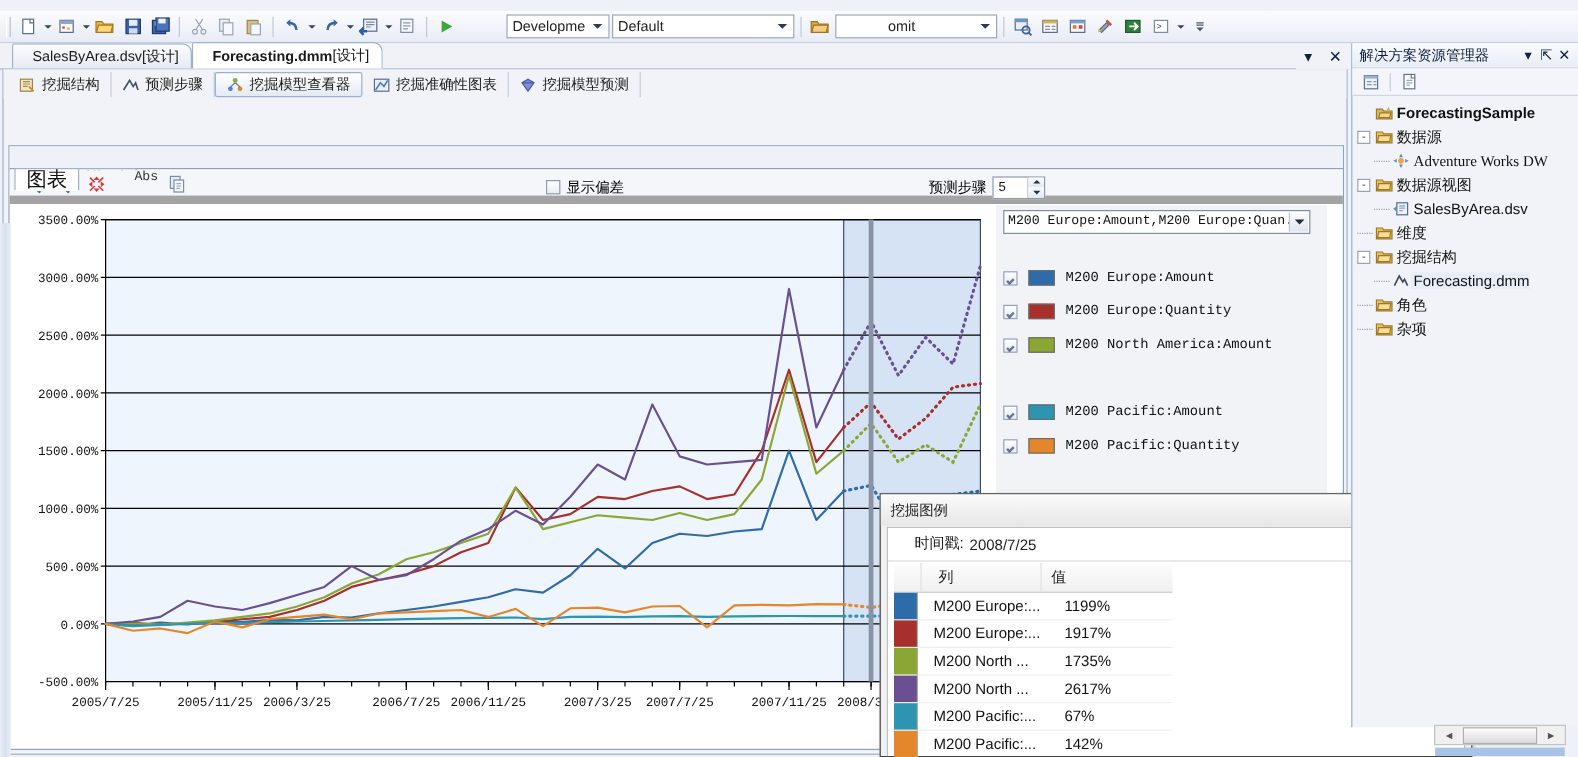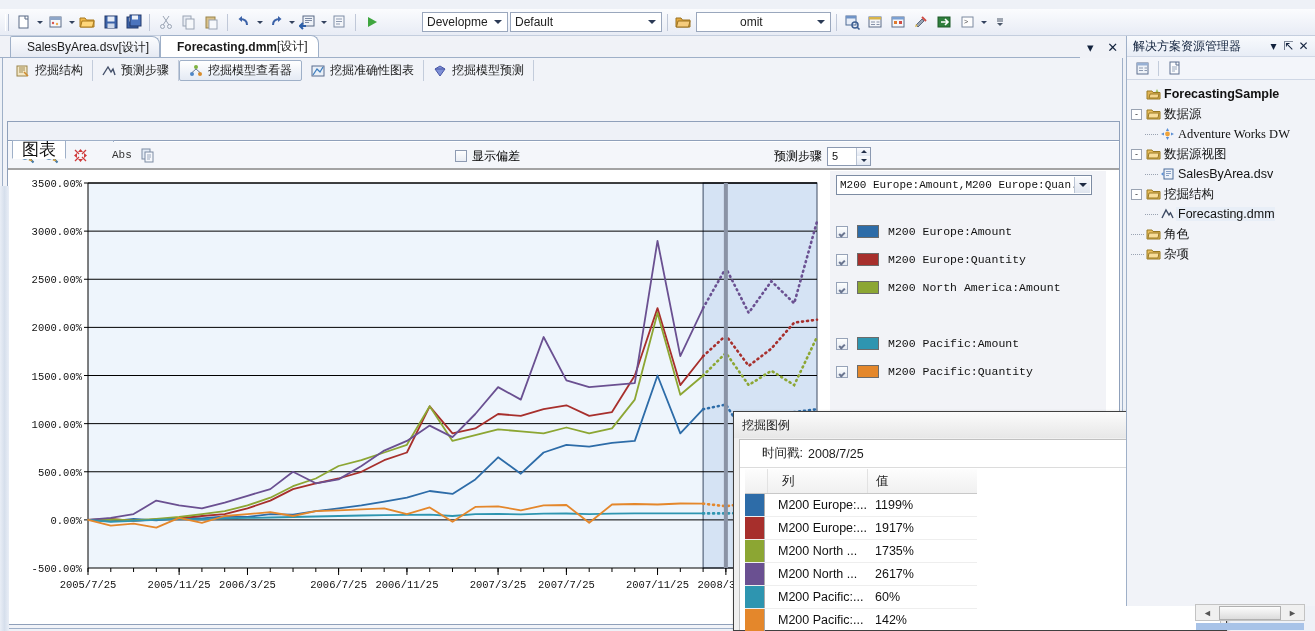--- a/index.html
+++ b/index.html
@@ -123,22 +123,22 @@
     border-bottom: 1px solid #8fa0ba; background: #eef1f7; }
   .chtab {
     position: absolute; top: 0; height: 19px; padding: 0 9px; font-size: 17px;
     display: flex; align-items: center; color: #111;
     border: 1px solid #9fb0c8; border-bottom: none; background: linear-gradient(#f7f9fc,#e2e8f3); margin-top: 18px;
   }
   .chtab.sel { background: #fff; border-bottom: 1px solid #fff; z-index: 2; }
 
   .chtoolbar {
     position: absolute; left: 0; top: 20px; width: 100%; height: 28px;
-    background: #f4f6fa; border-bottom: 2px solid #a3a3a3;
-    display: flex; align-items: center;
+    background: #f4f6fa; border-bottom: 7px solid #a3a3a3;
+    display: flex; align-items: flex-start;
   }
   .ct-ico { width: 24px; height: 22px; display: flex; align-items: center; justify-content: center; }
   .abs-lbl { font-family: "Liberation Mono", monospace; font-size: 11px; color: #333; padding: 0 4px; }
 
   .devcheck { position: absolute; left: 447px; top: 0; height: 28px; display: flex; align-items: center; gap: 5px; }
   .cbox { width: 12px; height: 12px; border: 1px solid #8e9bb2; background: linear-gradient(#fefefe,#e9edf4); }
   .stepbox { position: absolute; right: 248px; top: 0; height: 28px; display: flex; align-items: center; gap: 5px; }
   .spin {
     width: 44px; height: 19px; border: 1px solid #8b99b1; background: #fff; position: relative;
     display: flex; align-items: center; padding-left: 4px; font-size: 11px; color: #111;
@@ -207,21 +207,21 @@
   .thead { display: flex; height: 25px; background: linear-gradient(#fdfdfd,#f0f0f0); border-bottom: 1px solid #c8c8c8; }
   .th { display: flex; align-items: center; font-size: 12.5px; color: #222; }
   .th.c0 { width: 22px; }
   .th.c1 { width: 100px; padding-left: 14px; border-left: 1px solid #e2e2e2;}
   .th.c2 { flex: 1; padding-left: 8px; border-left: 1px solid #e2e2e2;}
   .trow { display: flex; height: 23px; border-bottom: 1px solid #eeeeee; }
   .td { display: flex; align-items: center; font-size: 12.5px; color: #111; }
   .td.c0 { width: 22px; }
   .td.c0 i { display:block; width: 20px; height: 22px; border-right: 1px solid #aaa; }
   .td.c1 { width: 100px; padding-left: 11px; }
-  .td.c2 { flex: 1; padding-left: 8px; }
+  .td.c2 { flex: 1; padding-left: 8px; margin-left: 12px; }
 
   
   .sepanel {
     position: absolute; right: 0; top: 36px; width: 189px; height: 570px;
     background: #f1f3f8; border-left: 1px solid #9fb0c8;
   }
   .se-title {
     height: 21px; display: flex; align-items: center; padding: 0 4px 0 6px;
     font-size: 12px; color: #10213c; background: linear-gradient(#f8fafd,#e8edf6);
     border-bottom: 1px solid #cfd7e5;
@@ -736,21 +736,21 @@
               <i id="rc3" style="background: rgb(106, 80, 145);"></i>
             </div>
           <div class="td c1">M200 North ...</div>
           <div class="td c2">2617%</div>
         </div>
         <div class="trow">
           <div class="td c0">
               <i id="rc4" style="background: rgb(46, 149, 176);"></i>
             </div>
           <div class="td c1">M200 Pacific:...</div>
-          <div class="td c2">60%</div>
+          <div class="td c2">67%</div>
         </div>
         <div class="trow">
           <div class="td c0">
               <i id="rc5" style="background: rgb(228, 135, 43);"></i>
             </div>
           <div class="td c1">M200 Pacific:...</div>
           <div class="td c2">142%</div>
         </div>
       </div>
     </div>
@@ -832,20 +832,31 @@
             <span class="tico">
               <svg width="15" height="14" viewBox="0 0 15 14">
                 <rect x="4" y="2" width="9" height="10" fill="#eef3fa" stroke="#4d6c99"></rect>
                 <path d="M6 4.5h5M6 6.5h5M6 8.5h3" stroke="#88a0c4"></path>
                 <path d="M1 7l2.5-2v4z" fill="#5b8fd4"></path>
               </svg>
             </span>
             <span class="tlabel">SalesByArea.dsv</span>
           </div>
           <div class="tnode" style="padding-left: 0px;">
+            <span class="dotline"></span>
+            <span style="width: 1px;"></span>
+            <span class="tico">
+              <svg width="15" height="14" viewBox="0 0 15 14">
+                <path d="M1 3h5l1 1.5h7V12H1z" fill="#e8be5e" stroke="#9a7a24"></path>
+                <path d="M3 6h10l-1 5H2z" fill="#f8dd9a" stroke="#9a7a24"></path>
+              </svg>
+            </span>
+            <span class="tlabel">维度</span>
+          </div>
+          <div class="tnode" style="padding-left: 0px;">
             <span class="tog">-</span>
             <span class="tico">
               <svg width="15" height="14" viewBox="0 0 15 14">
                 <path d="M1 3h5l1 1.5h7V12H1z" fill="#e8be5e" stroke="#9a7a24"></path>
                 <path d="M3 6h10l-1 5H2z" fill="#f8dd9a" stroke="#9a7a24"></path>
               </svg>
             </span>
             <span class="tlabel">挖掘结构</span>
           </div>
           <div class="tnode" style="padding-left: 14px;">

